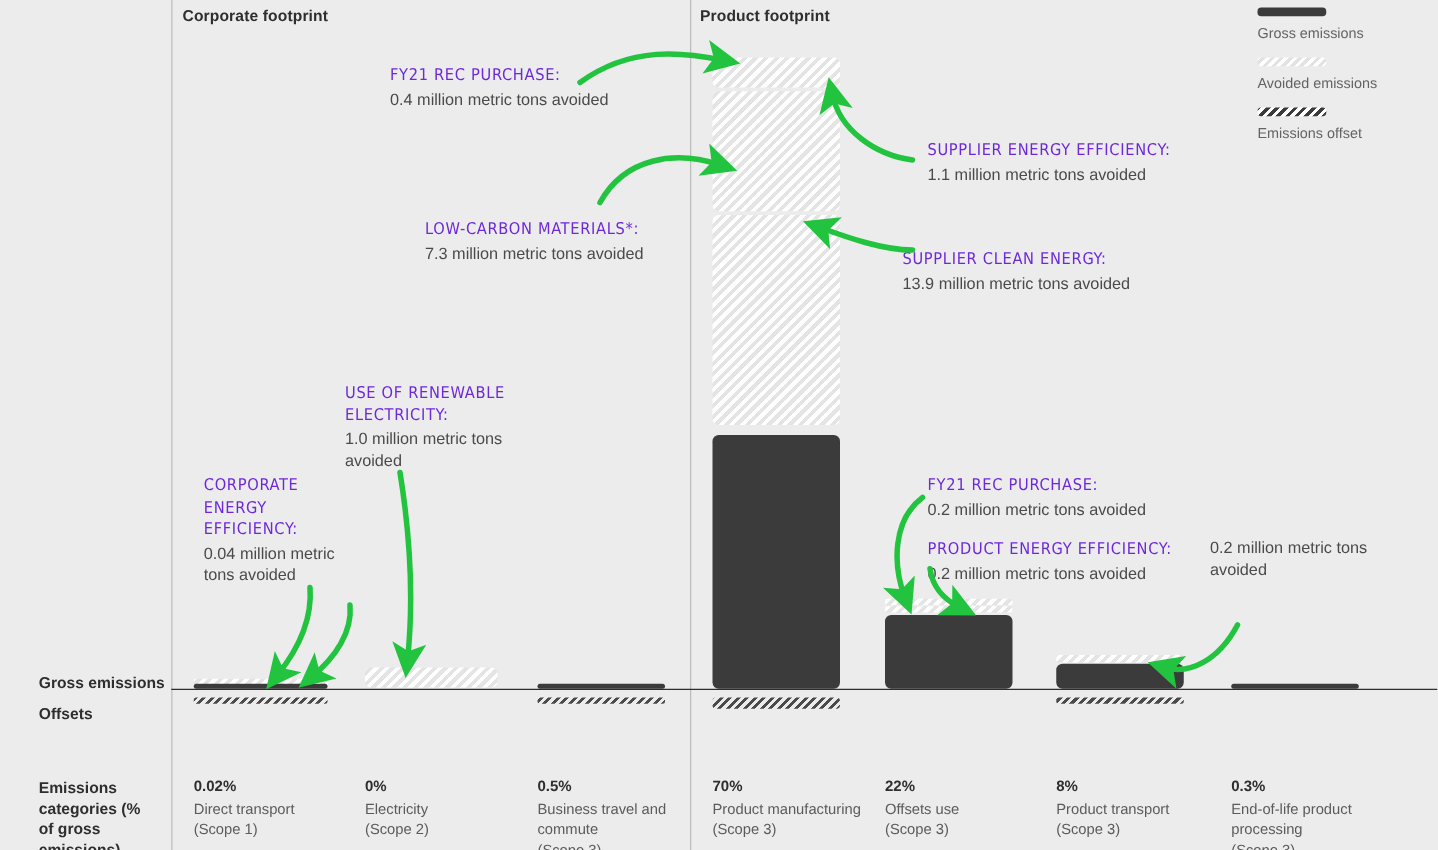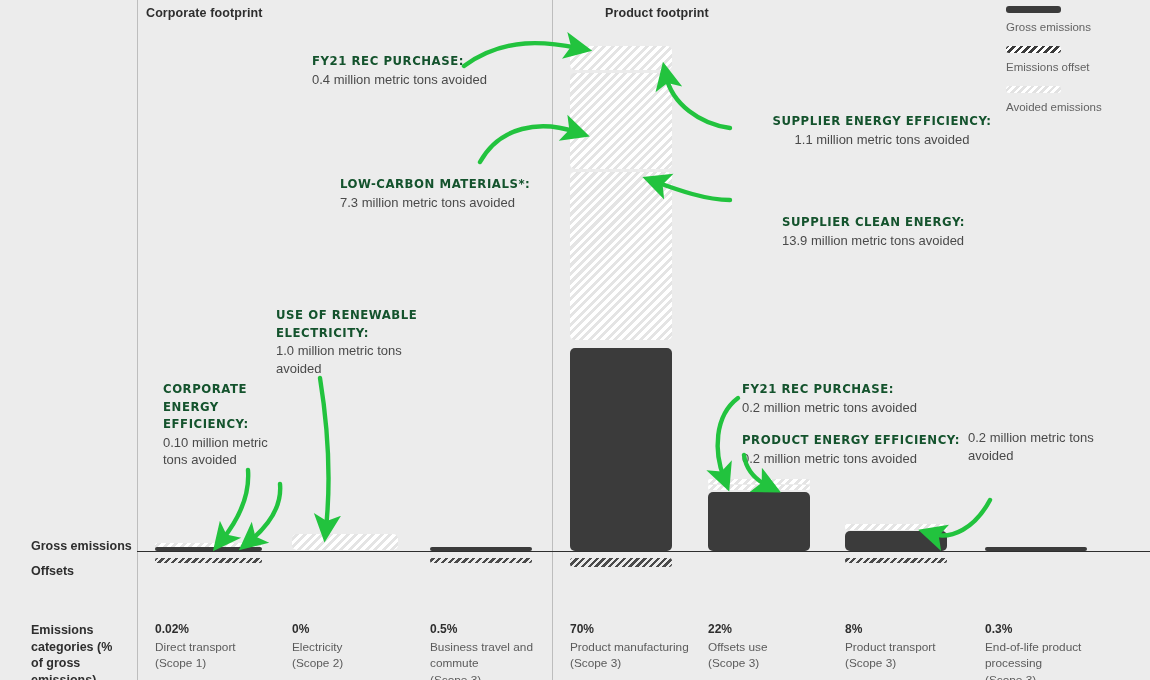--- a/index.html
+++ b/index.html
@@ -64,21 +64,21 @@
   }
 
   
   .cat{position:absolute;top:622px;}
   .cat .pct{font-size:12px;font-weight:bold;color:#2e2e2e;margin-bottom:3px;}
   .cat .nm{font-size:11.8px;color:#5b5b5b;line-height:1.38;}
 
   
   .anno{position:absolute;}
   .anno .hd{
-    font-size:13px;font-weight:bold;color:#14532d;
+    font-size:13px;font-weight:normal;color:#6d28d9;
     font-family:"DejaVu Sans","Liberation Sans",sans-serif;
     letter-spacing:.55px;
     line-height:1.35;
     text-transform:uppercase;
     font-stretch:condensed;
   }
   .anno .bd{
     font-size:13px;color:#4a4a4a;line-height:1.35;margin-top:1px;
   }
 
@@ -87,34 +87,34 @@
 </style>
 </head>
 <body>
 
 <div id="stage">
 
   <div class="vdiv" style="left:137px;top:0;height:680px;"></div>
   <div class="vdiv" style="left:552px;top:0;height:680px;"></div>
 
   <div class="sec-head" style="left:146px;top:6px;">Corporate footprint</div>
-  <div class="sec-head" style="left:592px;top:6px;padding-left:13px;">Product footprint</div>
+  <div class="sec-head" style="left:547px;top:6px;padding-left:13px;">Product footprint</div>
 
   <div id="legend">
     <div class="lg-item">
       <span class="lg-swatch solid"></span>
       <span class="lg-label">Gross emissions</span>
     </div>
     <div class="lg-item">
+      <span class="lg-swatch avoided"></span>
+      <span class="lg-label">Avoided emissions</span>
+    </div>
+    <div class="lg-item">
       <span class="lg-swatch offset"></span>
       <span class="lg-label">Emissions offset</span>
-    </div>
-    <div class="lg-item">
-      <span class="lg-swatch avoided"></span>
-      <span class="lg-label">Avoided emissions</span>
     </div>
   </div>
 
   <div class="bar avoided" style="left:155px;top:543px;width:107px;height:6px;border-radius:2px;"></div>
   <div class="bar grossline" style="left:155px;top:547px;width:107px;height:3.5px;"></div>
   <div class="bar offset" style="left:155px;top:558px;width:107px;height:5px;border-radius:2px;"></div>
 
   <div class="bar avoided" style="left:292px;top:534px;width:106px;height:16px;"></div>
 
   <div class="bar grossline" style="left:430px;top:547px;width:102px;height:3.5px;"></div>
@@ -183,38 +183,38 @@
   <div class="anno" style="left:312px;top:52px;width:230px;">
     <div class="hd">FY21 REC PURCHASE:</div>
     <div class="bd">0.4 million metric tons avoided</div>
   </div>
 
   <div class="anno" style="left:340px;top:175px;width:240px;">
     <div class="hd">LOW-CARBON MATERIALS*:</div>
     <div class="bd">7.3 million metric tons avoided</div>
   </div>
 
-  <div class="anno" style="left:742px;top:112px;width:280px;text-align:center;">
+  <div class="anno" style="left:742px;top:112px;width:280px;">
     <div class="hd">SUPPLIER ENERGY EFFICIENCY:</div>
     <div class="bd">1.1 million metric tons avoided</div>
   </div>
 
-  <div class="anno" style="left:782px;top:199px;width:280px;margin-top:14px;">
+  <div class="anno" style="left:722px;top:199px;width:280px;">
     <div class="hd">SUPPLIER CLEAN ENERGY:</div>
     <div class="bd">13.9 million metric tons avoided</div>
   </div>
 
   <div class="anno" style="left:276px;top:306px;width:145px;">
     <div class="hd">USE OF RENEWABLE ELECTRICITY:</div>
     <div class="bd">1.0 million metric tons avoided</div>
   </div>
 
   <div class="anno" style="left:163px;top:380px;width:130px;">
     <div class="hd">CORPORATE ENERGY EFFICIENCY:</div>
-    <div class="bd">0.10 million metric tons avoided</div>
+    <div class="bd">0.04 million metric tons avoided</div>
   </div>
 
   <div class="anno" style="left:742px;top:380px;width:230px;">
     <div class="hd">FY21 REC PURCHASE:</div>
     <div class="bd">0.2 million metric tons avoided</div>
   </div>
 
   <div class="anno" style="left:742px;top:431px;width:230px;">
     <div class="hd">PRODUCT ENERGY EFFICIENCY:</div>
     <div class="bd">0.2 million metric tons avoided</div>

